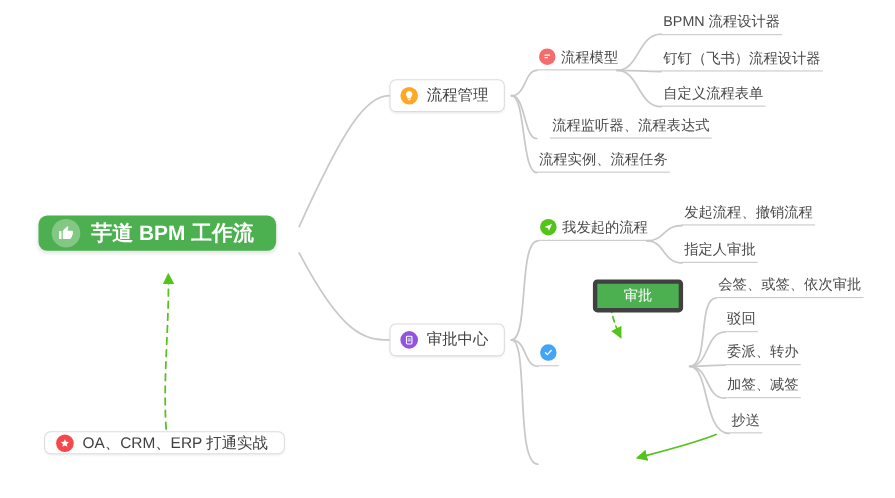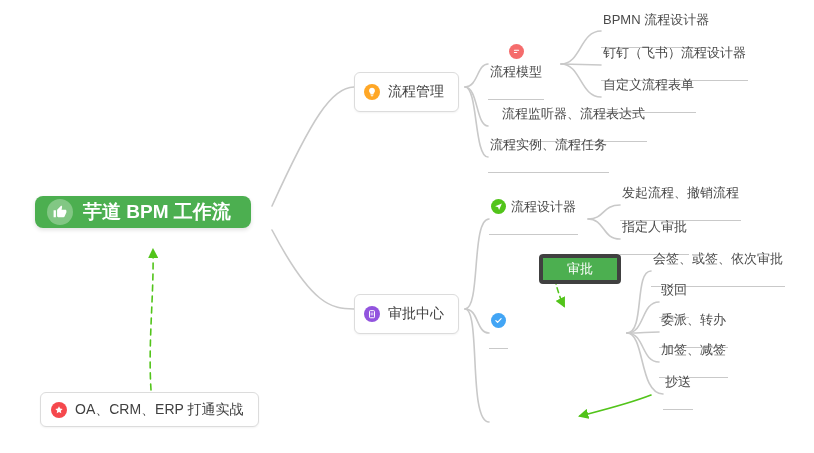--- a/index.html
+++ b/index.html
@@ -12,44 +12,44 @@
     position:absolute; display:inline-flex; align-items:center; gap:10px;
     height:32px; padding:0 20px 0 12px; border-radius:8px;
     background:var(--root_bg,#4caf50); color:#fff; font-size:19px; font-weight:bold;
     white-space:nowrap; box-shadow:0 2px 4px rgba(0,0,0,.12);
   }
   .root-icon { width:26px; height:26px; border-radius:50%; background:rgba(255,255,255,.3);
     display:flex; align-items:center; justify-content:center; flex:none; }
 
   .node {
     position:absolute; display:inline-flex; align-items:center; gap:8px;
-    height:40px; padding:0 14px 0 9px; background:#fff;
+    height:30px; padding:0 14px 0 9px; background:#fff;
     border:1px solid var(--node_border,#dcdcdc); border-radius:6px;
     font-size:14px; color:#404040; white-space:nowrap; box-shadow:0 1px 2px rgba(0,0,0,.05);
   }
 
   .leaf {
     position:absolute; display:inline-flex; align-items:center; gap:5px;
-    padding:0 2px 20px 2px; border-bottom:1.5px solid var(--line,#c9c9c9);
+    padding:0 2px 4px 2px; border-bottom:1.5px solid var(--line,#c9c9c9);
     font-size:13px; line-height:15px; color:var(--text,#4a4a4a); white-space:nowrap;
   }
 
   .circle-icon { width:15px; height:15px; border-radius:50%;
     display:inline-flex; align-items:center; justify-content:center; flex:none; }
   .node .circle-icon { width:16px; height:16px; }
 
   .badge {
     position:absolute; background:var(--badge_bg,#4caf50); border:4px solid #404040;
     color:#fff; font-size:13px; line-height:16px; padding:3px 24px; border-radius:4px;
     white-space:nowrap;
   }
 
   .note {
     position:absolute; display:inline-flex; align-items:center; gap:8px;
-    height:35px; padding:0 14px 0 10px; background:#fff;
+    height:21px; padding:0 14px 0 10px; background:#fff;
     border:1px solid var(--node_border,#dcdcdc); border-radius:6px;
     font-size:14px; color:#404040; white-space:nowrap; box-shadow:0 1px 2px rgba(0,0,0,.05);
   }
 </style>
 </head>
 <body>
 
 <div class="canvas">
 
   <svg class="links" viewBox="0 0 814 453">
@@ -96,21 +96,21 @@
 
   <div class="node" style="left:354px; top:72px;">
     <span class="circle-icon" style="background:var(--icon_orange,#ffa726);">
       <svg width="10" height="10" viewBox="0 0 24 24">
           <path fill="#ffffff" d="M9 21c0 .55.45 1 1 1h4c.55 0 1-.45 1-1v-1H9v1zm3-19C8.14 2 5 5.14 5 9c0 2.38 1.19 4.47 3 5.74V17c0 .55.45 1 1 1h6c.55 0 1-.45 1-1v-2.26c1.81-1.27 3-3.36 3-5.74 0-3.86-3.14-7-7-7z"></path>
         </svg>
     </span>
     <span>流程管理</span>
   </div>
 
-  <div class="leaf" style="left:488px; top:44px;flex-direction:column;">
+  <div class="leaf" style="left:488px; top:44px;">
     <span class="circle-icon" style="background:var(--icon_pink,#f56c6c);">
       <svg width="9" height="9" viewBox="0 0 24 24">
           <rect x="5" y="7" width="14" height="3" rx="1.5" fill="#fff"></rect>
           <rect x="5" y="13" width="9" height="3" rx="1.5" fill="#fff"></rect>
         </svg>
     </span>
     <span>流程模型</span>
   </div>
 
   <div class="leaf" style="left:601px; top:12px;">
@@ -139,21 +139,21 @@
     </span>
     <span>审批中心</span>
   </div>
 
   <div class="leaf" style="left:489px; top:199px;">
     <span class="circle-icon" style="background:var(--icon_green,#52c41a);">
       <svg width="9" height="9" viewBox="0 0 24 24">
           <path fill="#fff" d="M3 11.5 21 4l-7.5 17-2.6-7L3 11.5z"></path>
         </svg>
     </span>
-    <span>流程设计器</span>
+    <span>我发起的流程</span>
   </div>
 
   <div class="leaf" style="left:620px; top:185px;">
     <span>发起流程、撤销流程</span>
   </div>
   <div class="leaf" style="left:620px; top:219px;">
     <span>指定人审批</span>
   </div>
 
   <div class="badge" style="left:539px; top:254px;">

